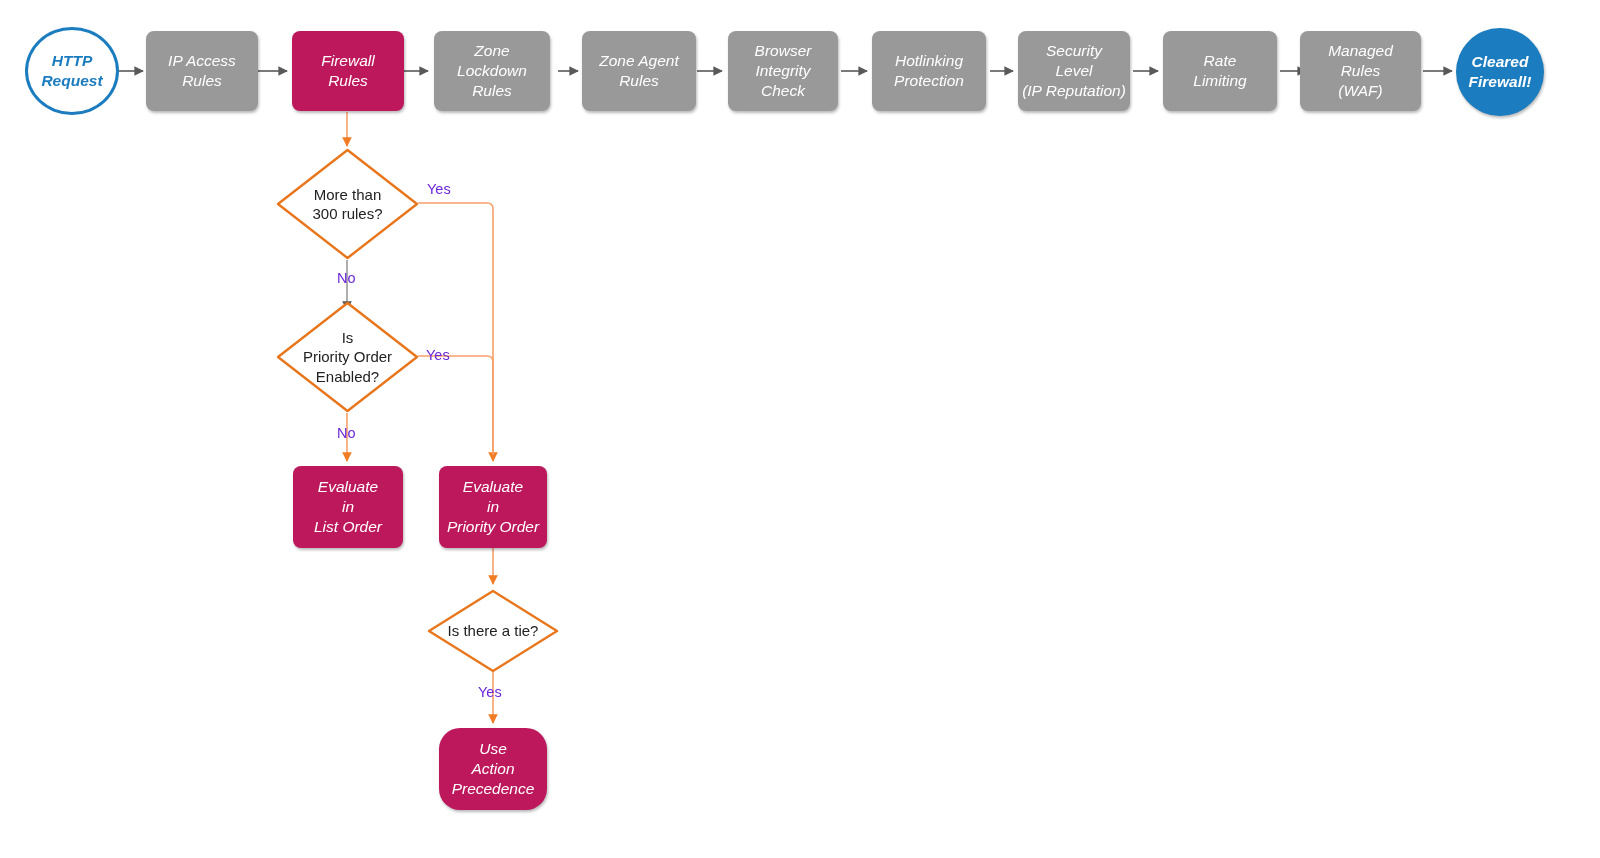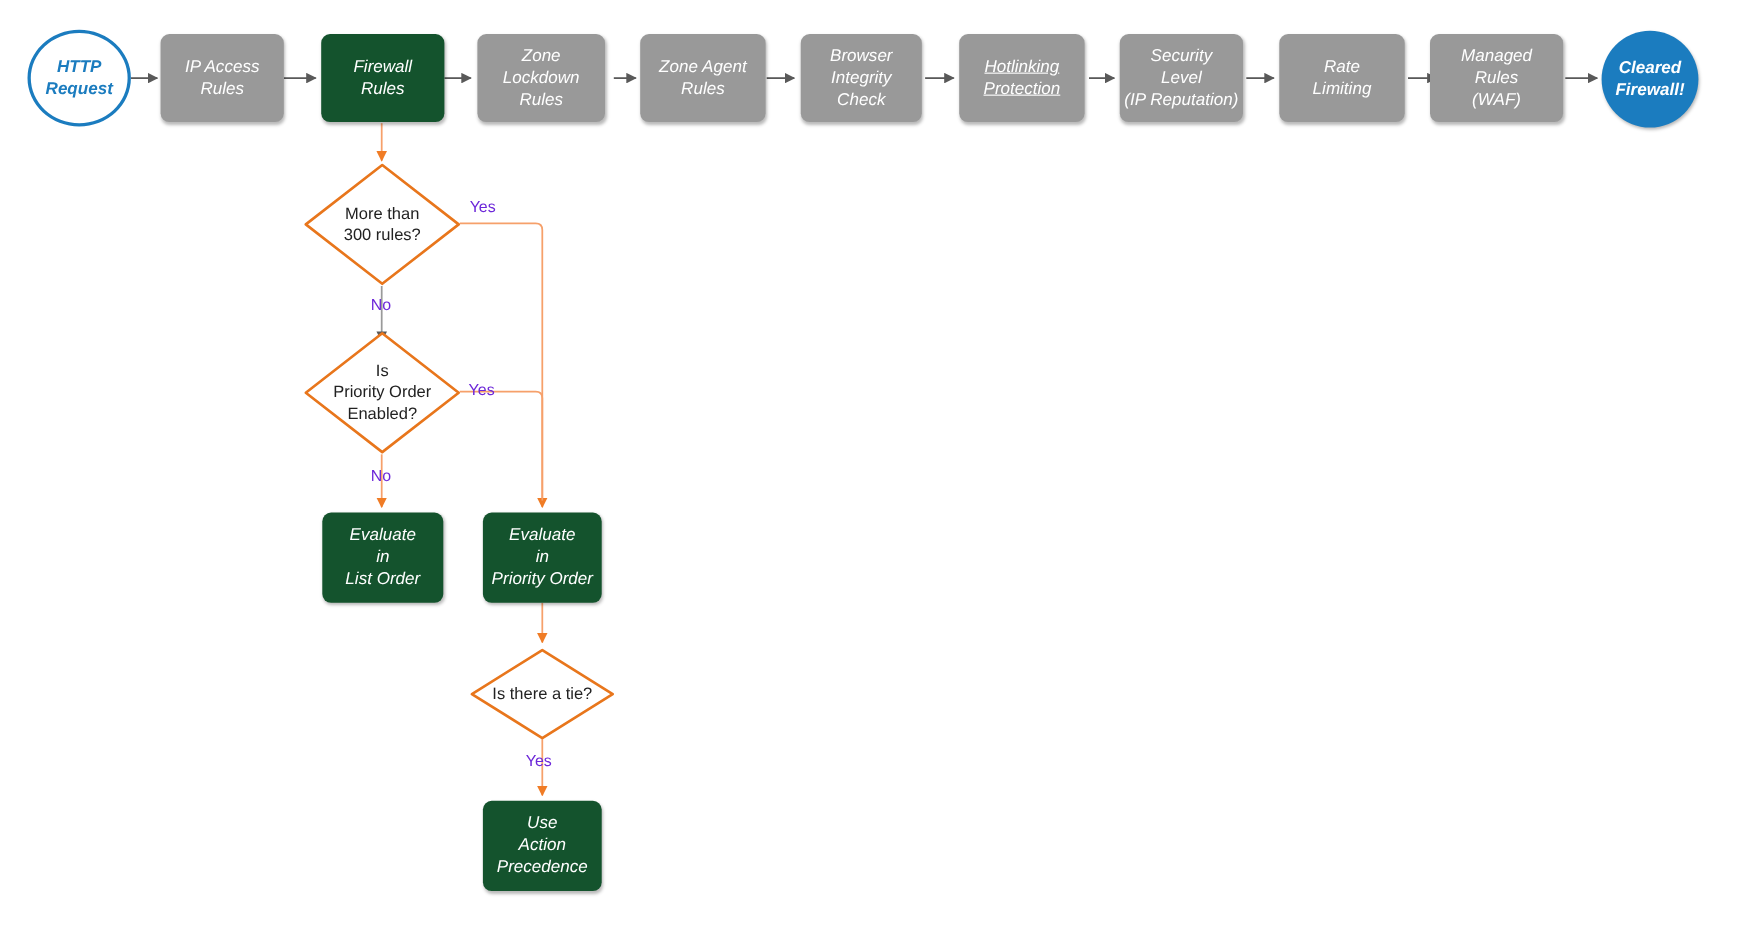--- a/index.html
+++ b/index.html
@@ -39,21 +39,21 @@
 
   
   .box {
     border-radius: 8px;
     font-size: 15.5px;
     font-style: italic;
     color: #ffffff;
     box-shadow: 1px 2px 3px rgba(0,0,0,0.28);
   }
   .box.gray   { background: #999999; }
-  .box.orange { background: #14532d; }
+  .box.orange { background: #be185d; }
 
   
   .circle {
     border-radius: 50%;
     font-size: 15.5px;
     font-weight: bold;
     font-style: italic;
   }
   .circle.start {
     background: #ffffff;
@@ -149,21 +149,21 @@
 Lockdown
 Rules</div>
 
   <div class="node box gray" style="left:582px; top:31px; width:114px; height:80px;">Zone Agent
 Rules</div>
 
   <div class="node box gray" style="left:728px; top:31px; width:110px; height:80px;">Browser
 Integrity
 Check</div>
 
-  <div class="node box gray" style="left:872px; top:31px; width:114px; height:80px;text-decoration:underline;">Hotlinking
+  <div class="node box gray" style="left:872px; top:31px; width:114px; height:80px;">Hotlinking
 Protection</div>
 
   <div class="node box gray" style="left:1018px; top:31px; width:112px; height:80px;">Security
 Level
 (IP Reputation)</div>
 
   <div class="node box gray" style="left:1163px; top:31px; width:114px; height:80px;">Rate
 Limiting</div>
 
   <div class="node box gray" style="left:1300px; top:31px; width:121px; height:80px;">Managed
@@ -198,21 +198,21 @@
   </div>
 
   <div class="node box orange" style="left:293px; top:466px; width:110px; height:82px;">Evaluate
 in
 List Order</div>
 
   <div class="node box orange" style="left:439px; top:466px; width:108px; height:82px;">Evaluate
 in
 Priority Order</div>
 
-  <div class="node box orange" style="left:439px; top:728px; width:108px; height:82px;">Use
+  <div class="node box orange" style="left:439px; top:728px; width:108px; height:82px;border-radius:21px;">Use
 Action
 Precedence</div>
 
   <div class="edge-label" style="left:427px; top:181px;">Yes</div>
 
   <div class="edge-label" style="left:337px; top:270px;">No</div>
 
   <div class="edge-label" style="left:426px; top:347px;">Yes</div>
 
   <div class="edge-label" style="left:337px; top:425px;">No</div>

